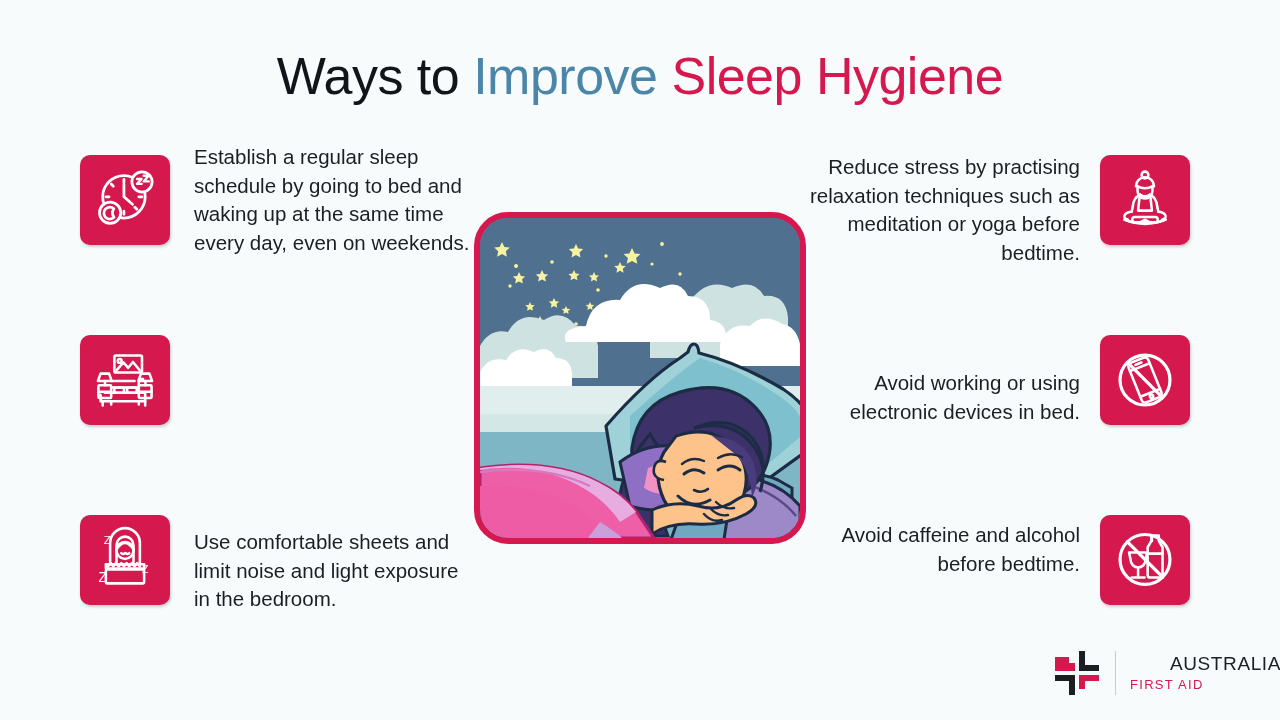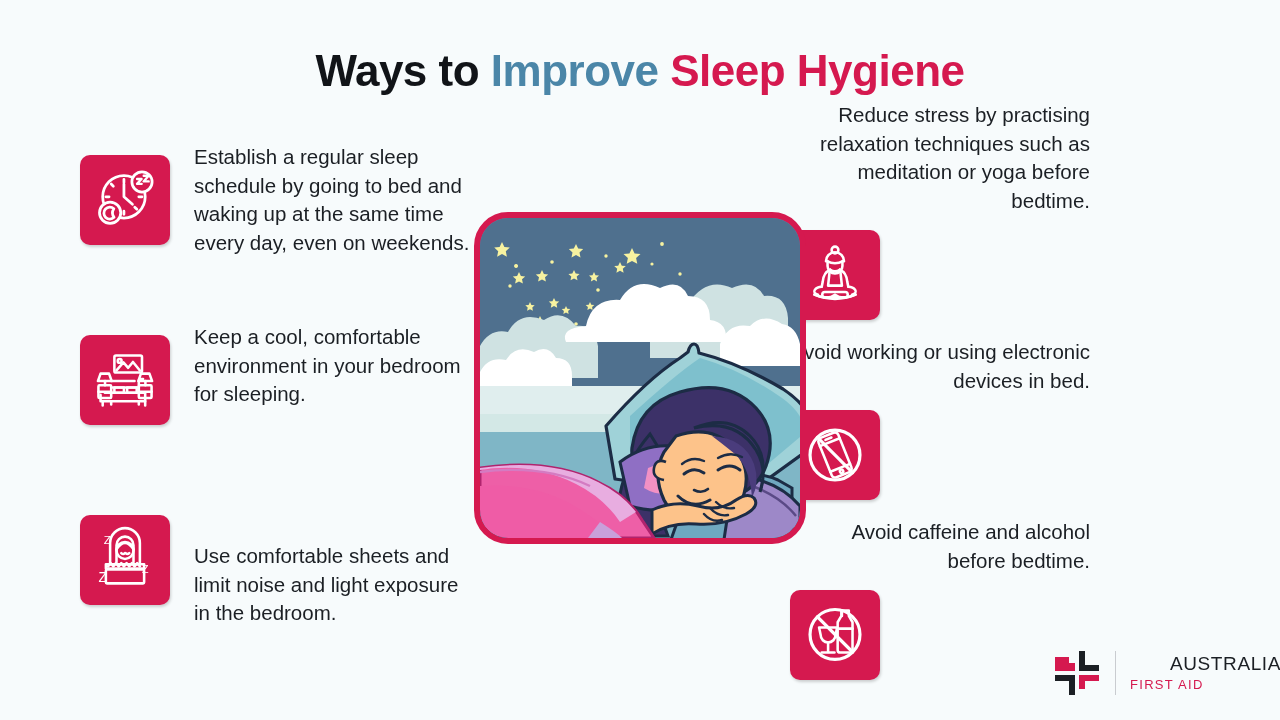--- a/index.html
+++ b/index.html
@@ -16,22 +16,22 @@
     -webkit-font-smoothing: antialiased;
   }
 
   
   .title {
     position: absolute;
     top: 46px;
     left: 0;
     width: 1280px;
     text-align: center;
-    font-size: 44px;
-    font-weight: bold;
+    font-size: 52px;
+    font-weight: normal;
     letter-spacing: -0.5px;
     white-space: nowrap;
   }
   .title .t-black  { color: #111418; }
   .title .t-blue   { color: #4b86a8; }
   .title .t-pink   { color: #d5194f; }
 
   
   .col-left, .col-right {
     position: absolute;
@@ -40,21 +40,21 @@
   }
   .col-left  { left: 80px; }
   .col-right { left: 790px; }
 
   .row {
     display: flex;
     align-items: flex-start;
     height: 180px;
   }
   .row.left  { flex-direction: row; }
-  .row.right { flex-direction: column; justify-content: flex-end; }
+  .row.right { flex-direction: row; justify-content: flex-end; }
 
   .tile {
     flex: 0 0 auto;
     width: 90px;
     height: 90px;
     background: #d5194f;
     border-radius: 10px;
     box-shadow: 1px 2px 3px rgba(0,0,0,0.18);
     display: flex;
     align-items: center;
@@ -68,21 +68,21 @@
     line-height: 28.5px;
     color: #1b1f24;
     font-weight: 400;
   }
   .row.left  .caption { margin-left: 24px; text-align: left;  max-width: 282px; }
   .row.right .caption { margin-right: 20px; text-align: right; max-width: 300px; }
 
   
   .row.left.r1  .caption { margin-top: 3px; }
   .row.left.r2  .caption { margin-top: 3px; }
-  .row.left.r3  .caption { margin-top: 42px; }
+  .row.left.r3  .caption { margin-top: 28px; }
   .row.right.r1 .caption { margin-top: 13px; }
   .row.right.r2 .caption { margin-top: 21px; }
   .row.right.r3 .caption { margin-top: 49px; }
 
   
   .illustration {
     position: absolute;
     left: 474px;
     top: 212px;
     width: 332px;
@@ -170,21 +170,20 @@
         <rect x="45" y="37" width="12" height="12" rx="1"></rect>
         <path d="M45 43 h12"></path>
         <path d="M19 39 h26 v-6 a2 2 0 0 1 2-2 h2"></path>
         <path d="M19 33 h22"></path>
         <path d="M13 44 h38 v8 h-42 v-6"></path>
         <path d="M22 39 h9 v5 h-9z"></path>
         <path d="M34 39 h9 v5 h-9z"></path>
         <path d="M11 52 v4 M51 52 v4 M19 52 v3 M45 52 v3"></path>
       </svg>
     </div>
-    <div class="caption">Keep a cool, comfortable environment in your bedroom for sleeping.</div>
   </div>
 
   <div class="row left r3">
     <div class="tile">
       <svg viewBox="0 0 64 64" fill="none" stroke="#ffffff" stroke-width="2.4" stroke-linecap="round" stroke-linejoin="round">
         <path d="M18 36 V16 a14 14 0 0 1 28 0 v20"></path>
         <path d="M24 34 V18 a8 8 0 0 1 16 0 v16"></path>
         <circle cx="32" cy="23" r="8"></circle>
         <path d="M24 22 q4 -6 8 -6 t8 6"></path>
         <path d="M28.5 25.5 q1.7 1.7 3.4 0 M32.6 25.5 q1.7 1.7 3.4 0"></path>

